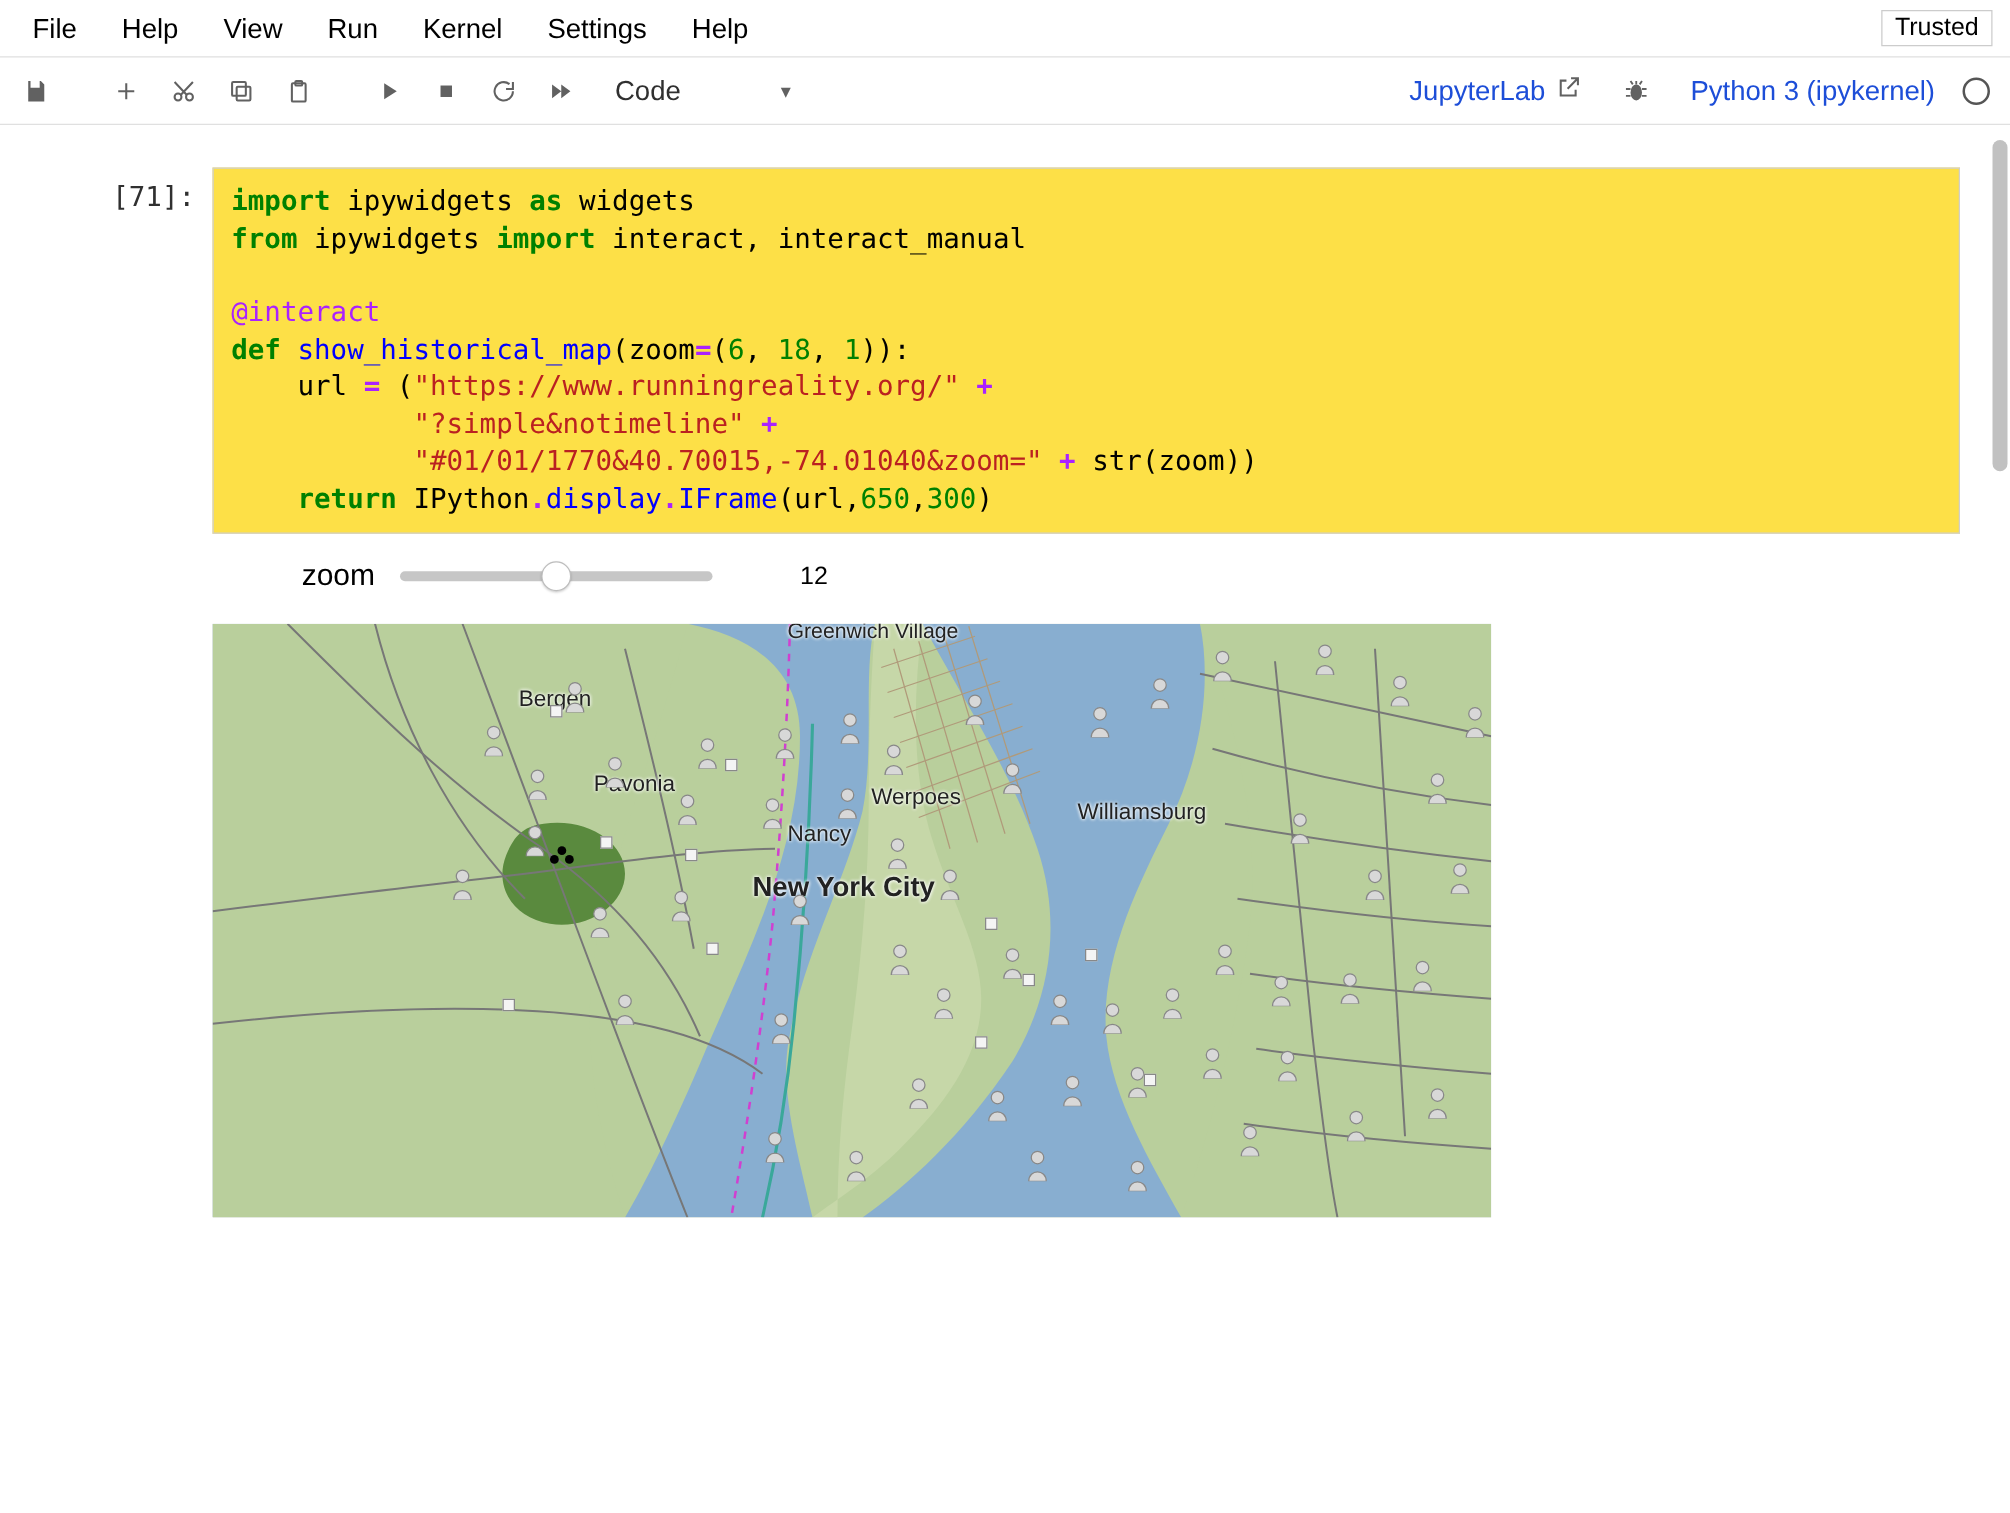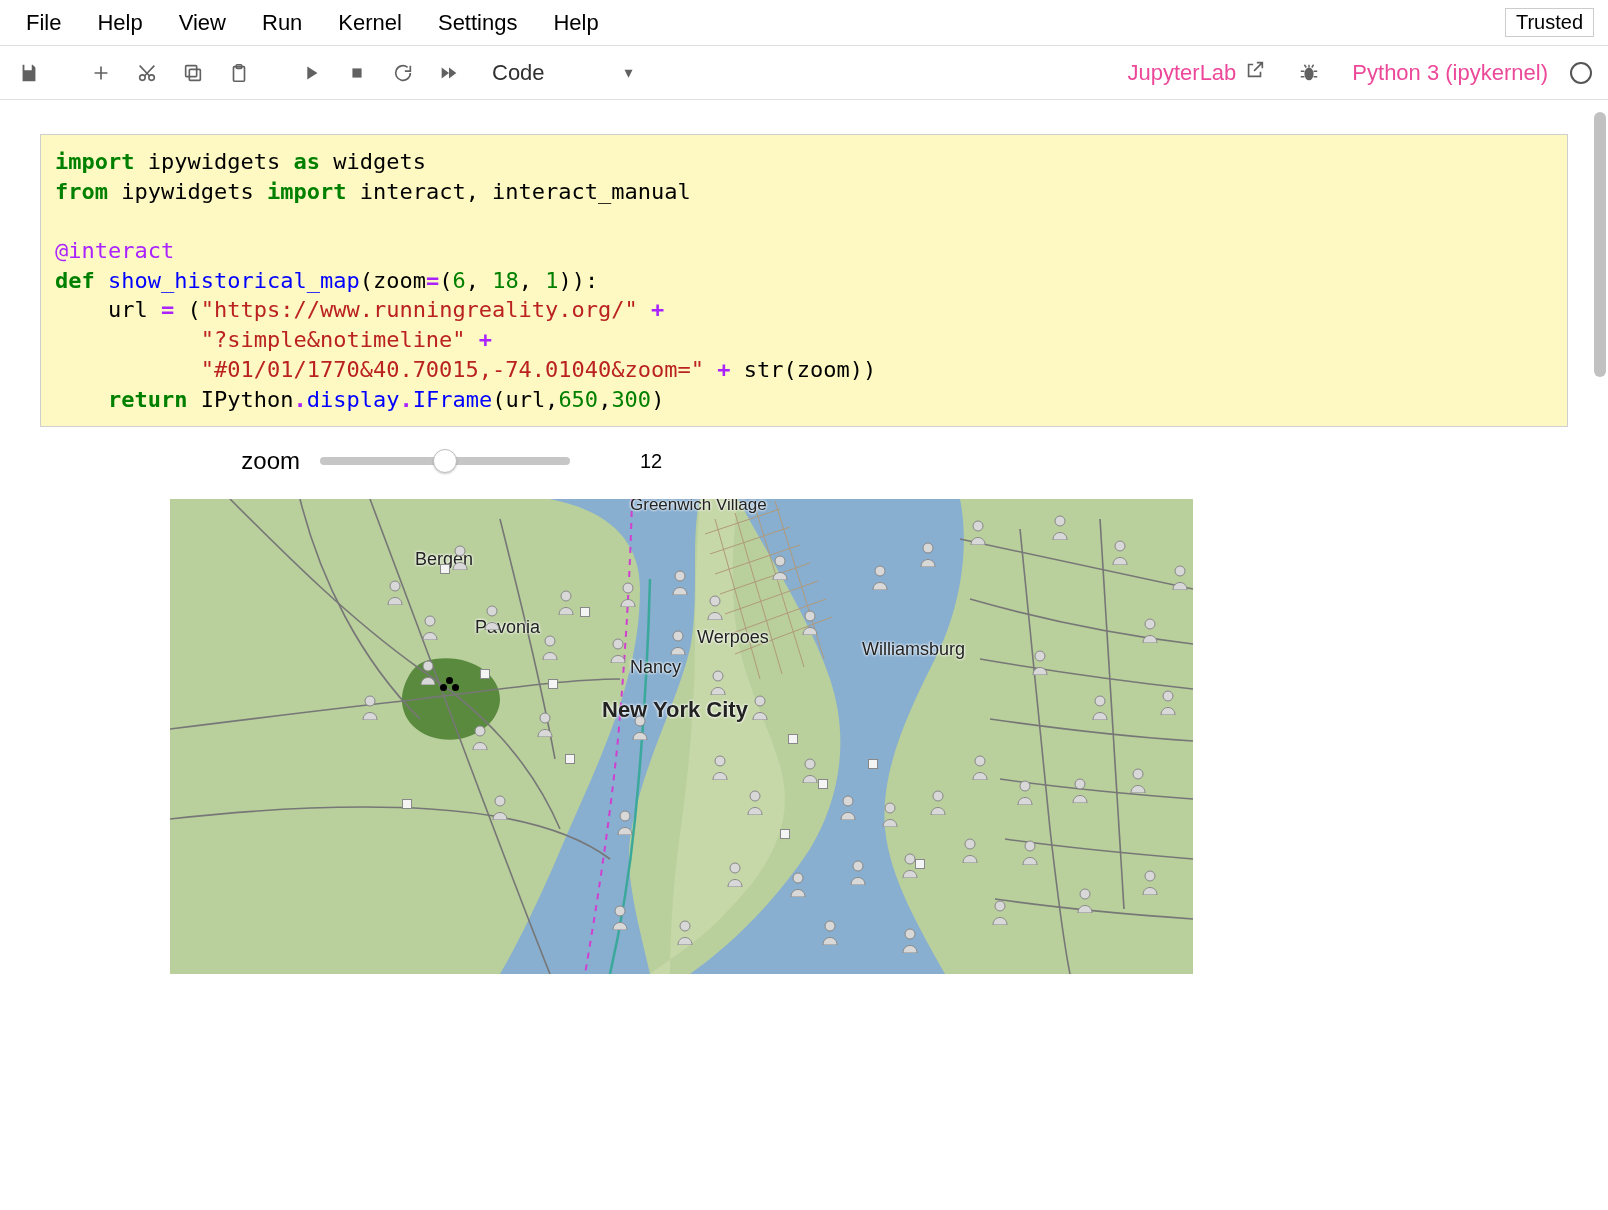--- a/index.html
+++ b/index.html
@@ -9,28 +9,28 @@
   .menubar .spacer { flex: 1; }
   .trusted { border: 1px solid #ccc; padding: 2px 10px; font-size: 20px; margin-right: 6px; }
   .toolbar { display: flex; align-items: center; height: 54px; padding: 0 8px; border-bottom: 1px solid #e0e0e0; gap: 4px; }
   .toolbar .tbtn { width: 42px; height: 42px; display: flex; align-items: center; justify-content: center; color: #616161; }
   .toolbar .sep { width: 22px; }
   .toolbar svg { width: 22px; height: 22px; stroke: #616161; fill: none; stroke-width: 1.8; }
   .toolbar .fill svg { fill: #616161; stroke: none; }
   .cell-type { display: flex; align-items: center; gap: 80px; margin-left: 18px; font-size: 22px; color: #303030; }
   .cell-type .chev { font-size: 16px; color: #616161; }
   .toolbar .spacer { flex: 1; }
-  .rhs { display: flex; align-items: center; gap: 22px; font-size: 22px; color: #ec4899; }
+  .rhs { display: flex; align-items: center; gap: 22px; font-size: 22px; color: #1d4ed8; }
   .rhs .popicon svg { width: 22px; height: 22px; }
   .kernel-circle { width: 22px; height: 22px; border: 2.2px solid #555; border-radius: 50%; margin-right: 8px; }
   .notebook { position: relative; height: calc(1210px - 46px - 54px); overflow: hidden; }
   .scroll-thumb { position: absolute; right: 2px; top: 12px; width: 12px; height: 265px; background: #c1c1c1; border-radius: 6px; }
   .cell { display: flex; margin: 34px 40px 0 40px; }
   .prompt { width: 130px; text-align: right; padding-right: 14px; font-family: Menlo, Consolas, monospace; font-size: 22px; color: #303030; padding-top: 12px; }
-  .input-area { flex: 1; border: 1px solid #cfcfcf; background: #fef9c3; padding: 12px 14px; font-family: Menlo, Consolas, monospace; font-size: 22px; line-height: 1.35; white-space: pre; color: #000; }
+  .input-area { flex: 1; border: 1px solid #cfcfcf; background: #fde047; padding: 12px 14px; font-family: Menlo, Consolas, monospace; font-size: 22px; line-height: 1.35; white-space: pre; color: #000; }
   .kw { color: #008000; font-weight: bold; }
   .dec { color: #aa22ff; }
   .fn { color: #0000ff; }
   .num { color: #008000; }
   .str { color: #ba2121; }
   .op { color: #aa22ff; font-weight: bold; }
   .mod { color: #0000ff; }
   .output-area { margin: 20px 40px 0 170px; }
   .widget-row { display: flex; align-items: center; gap: 20px; margin-left: 20px; margin-bottom: 24px; }
   .widget-label { font-size: 24px; width: 110px; text-align: right; }
@@ -135,20 +135,21 @@
       </span>
     <span>Python 3 (ipykernel)</span>
     <span class="kernel-circle"></span>
   </div>
 </div>
 
 <div class="notebook">
   <div class="scroll-thumb"></div>
 
   <div class="cell">
+    <div class="prompt">[71]:</div>
     <div class="input-area"><span class="kw">import</span> <span>ipywidgets</span> <span class="kw">as</span> <span>widgets</span>
 <span class="kw">from</span> <span>ipywidgets</span> <span class="kw">import</span> <span>interact, interact_manual</span>
 
 <span class="dec">@interact</span>
 <span class="kw">def</span> <span class="fn">show_historical_map</span>(<span>zoom</span><span class="op">=</span><span>(</span><span class="num">6</span><span>, </span><span class="num">18</span><span>, </span><span class="num">1</span><span>))</span><span>:</span>
 <span>    </span><span>url </span><span class="op">=</span><span> (</span><span class="str">"https://www.runningreality.org/"</span><span class="op"> +</span>
 <span>           </span><span class="str">"?simple&amp;notimeline"</span><span class="op"> +</span>
 <span>           </span><span class="str">"#01/01/1770&amp;40.70015,-74.01040&amp;zoom="</span><span class="op"> + </span><span>str(zoom))</span>
 <span>    </span><span class="kw">return</span><span> </span><span>IPython</span><span class="op">.</span><span class="mod">display</span><span class="op">.</span><span class="mod">IFrame</span><span>(url,</span><span class="num">650</span><span>,</span><span class="num">300</span><span>)</span></div>
   </div>

